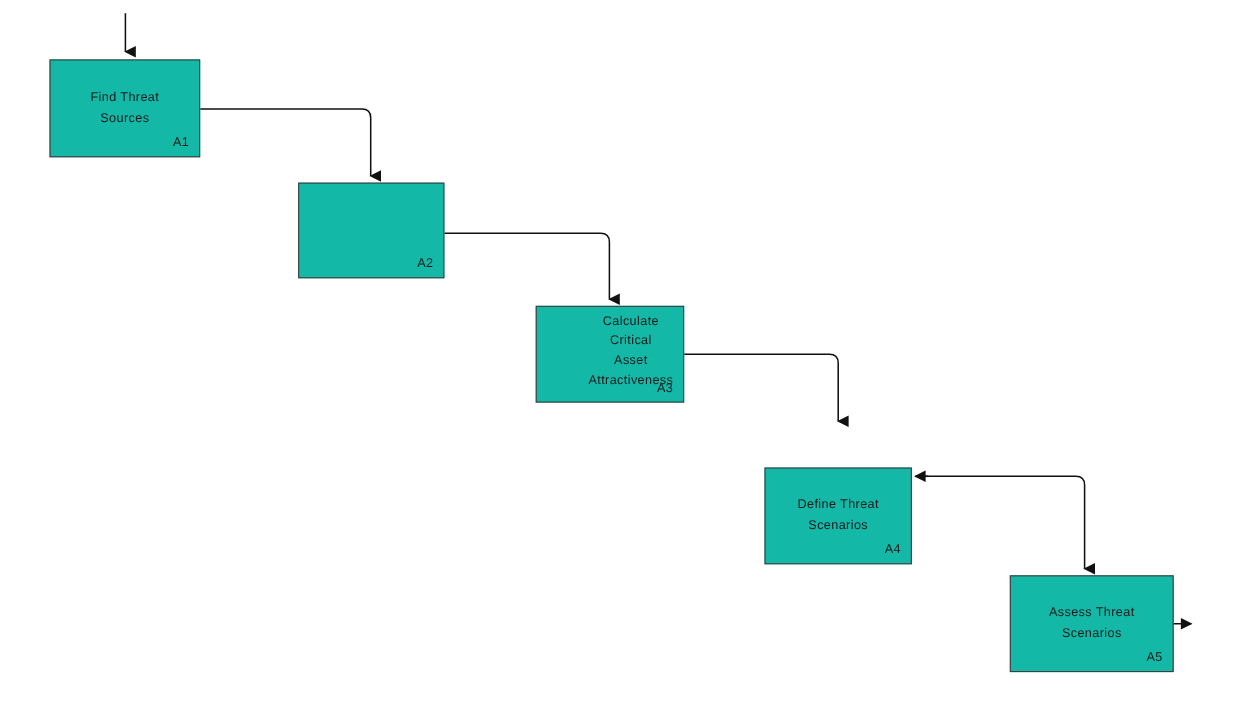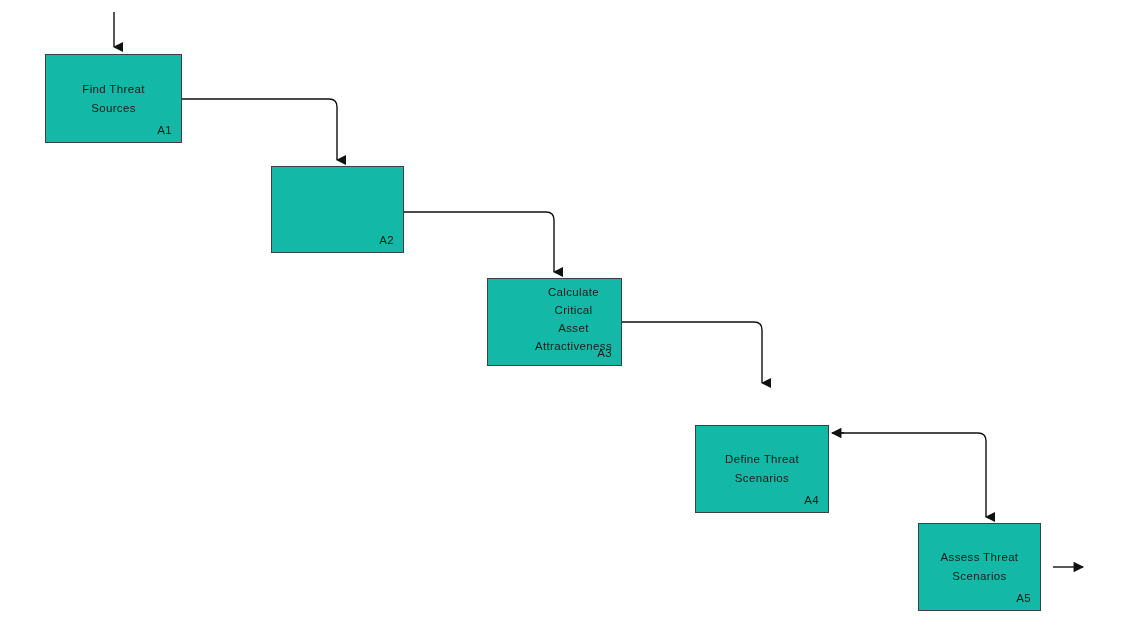--- a/index.html
+++ b/index.html
@@ -105,19 +105,19 @@
 Attractiveness</span>
     <span class="node-code">A3</span>
   </div>
 
   <div class="node" style="left:695px; top:389px; width:134px; height:88px;margin-top:36px;">
     <span class="node-title">Define Threat
 Scenarios</span>
     <span class="node-code">A4</span>
   </div>
 
-  <div class="node" style="left:918px; top:523px; width:123px; height:88px;">
+  <div class="node" style="left:918px; top:523px; width:149px; height:88px;">
     <span class="node-title">Assess Threat
 Scenarios</span>
     <span class="node-code">A5</span>
   </div>
 
 </div>
 
 </body></html>

